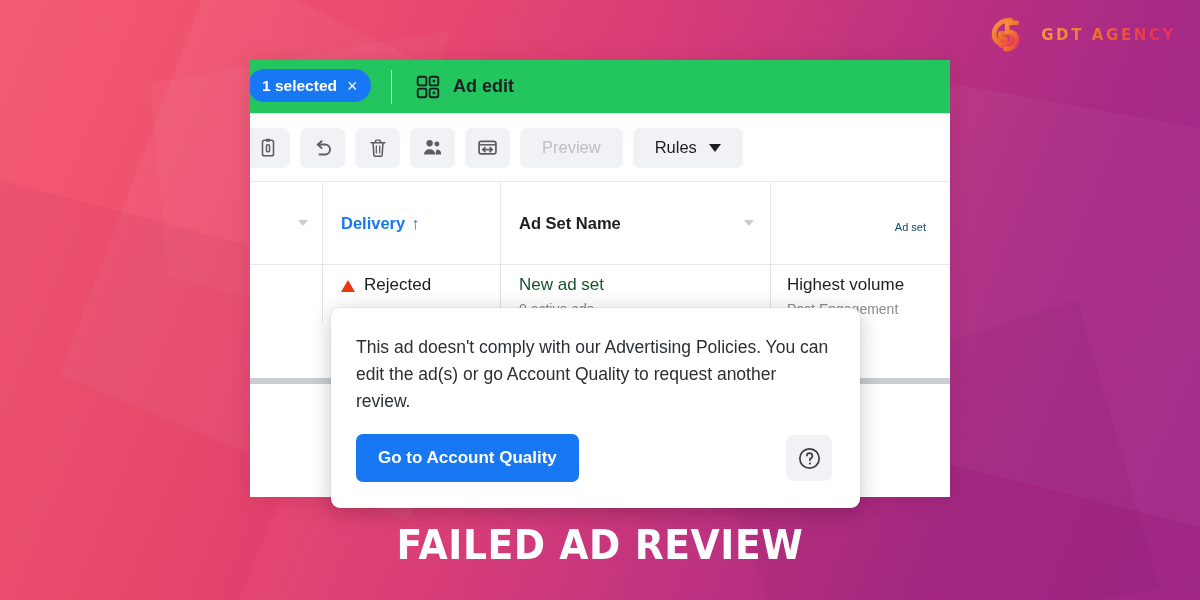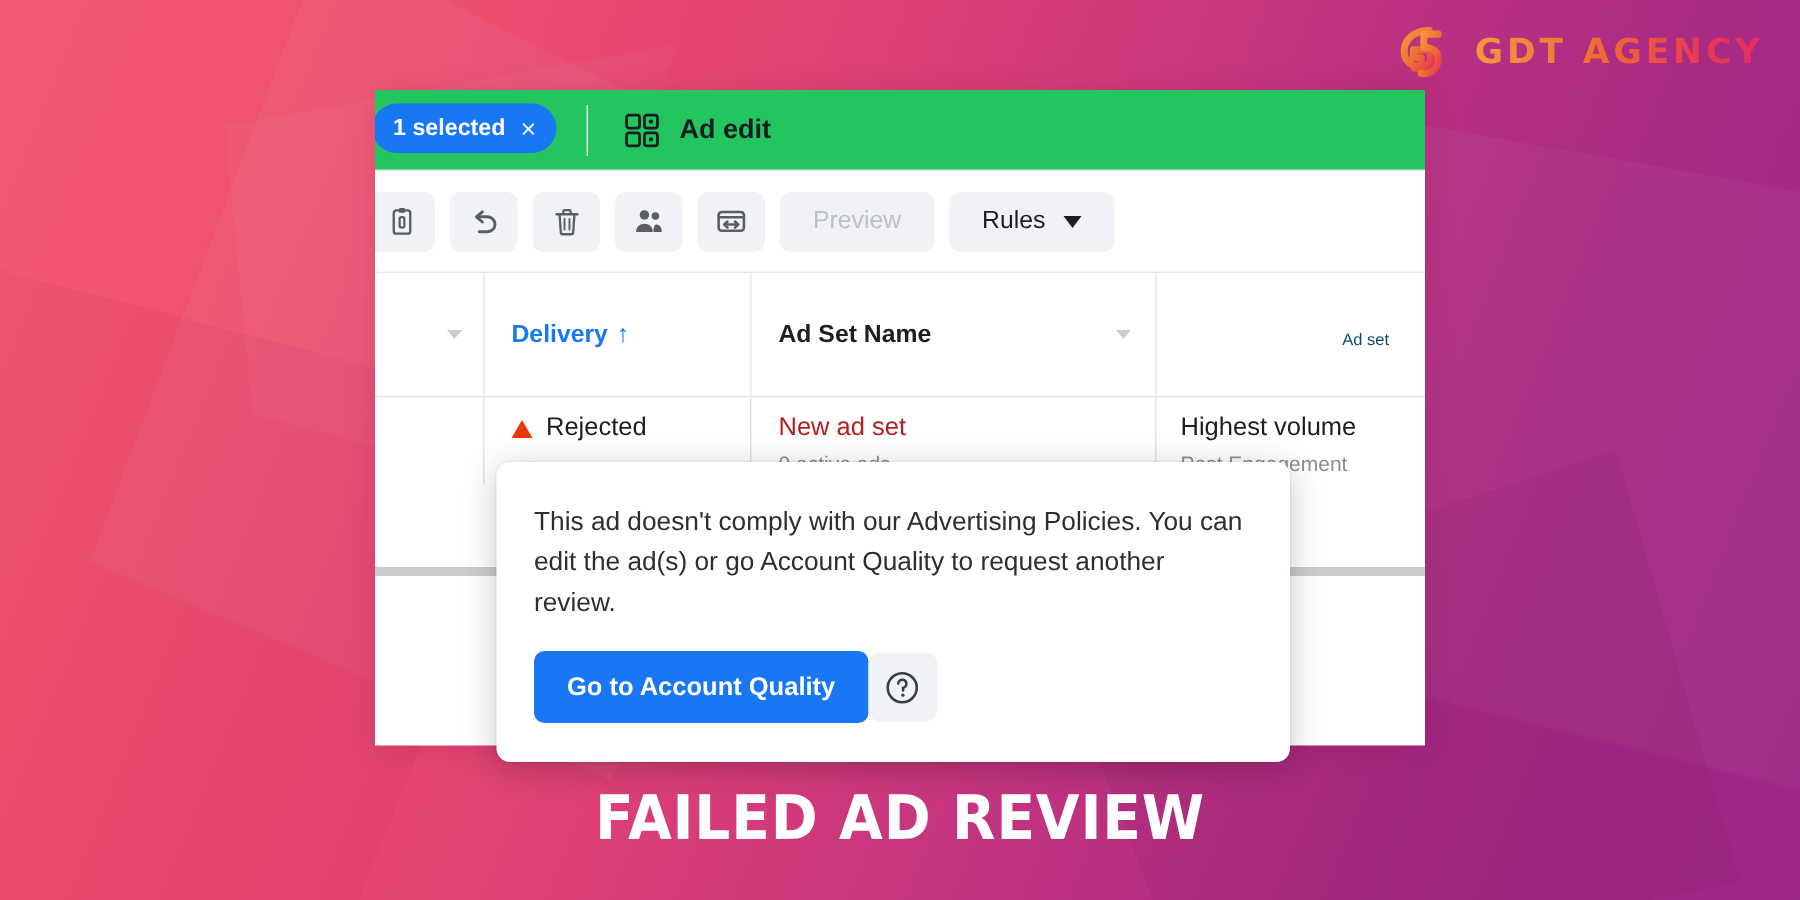--- a/index.html
+++ b/index.html
@@ -66,21 +66,21 @@
   #logo {
     position: absolute;
     right: 24px; top: 14px;
     display: flex;
     align-items: center;
     gap: 11px;
     opacity: 0.92;
   }
   #logo .mark { width: 42px; height: 42px; display:block; }
   #logo .word {
-    font-size: 23px;
+    font-size: 15px;
     font-weight: 700;
     letter-spacing: 2.6px;
     background: linear-gradient(90deg, #F9A13A 0%, #F4752B 42%, #EE3B4E 78%, #E82E63 100%);
     -webkit-background-clip: text;
     background-clip: text;
     color: transparent;
     font-family: "DejaVu Sans", sans-serif;
   }
 
   
@@ -238,21 +238,21 @@
   .tbody .c-del, .tbody .c-name, .tbody .c-bid { border-left: 1px solid #e0e1e4; }
   .cellmain {
     font-size: 17px;
     color: #1c1e21;
     padding-left: 18px;
     display: flex;
     align-items: center;
     gap: 9px;
     line-height: 1.1;
   }
-  .cellmain.blue { color: #b91c1c; }
+  .cellmain.blue { color: #14532d; }
   .cellsub {
     font-size: 14px;
     color: #8a8d91;
     padding-left: 18px;
     margin-top: 6px;
   }
   .tri {
     width: 0; height: 0;
     border-left: 7px solid transparent;
     border-right: 7px solid transparent;
@@ -289,21 +289,21 @@
   }
   #popover .msg {
     font-size: 17.5px;
     line-height: 1.53;
     color: #2b2f33;
     margin: 0 0 20px 0;
   }
   #popover .actions {
     display: flex;
     align-items: center;
-    justify-content: flex-start;
+    justify-content: space-between;
   }
   .primary-btn {
     background: #1877F2;
     color: #fff;
     font-size: 17px;
     font-weight: 700;
     border: none;
     border-radius: 7px;
     padding: 14px 22px;
     font-family: "Liberation Sans", sans-serif;

